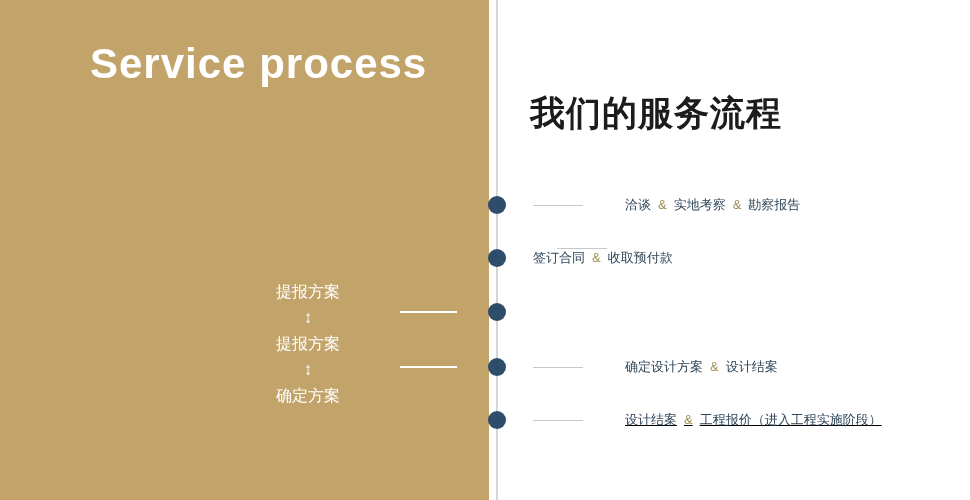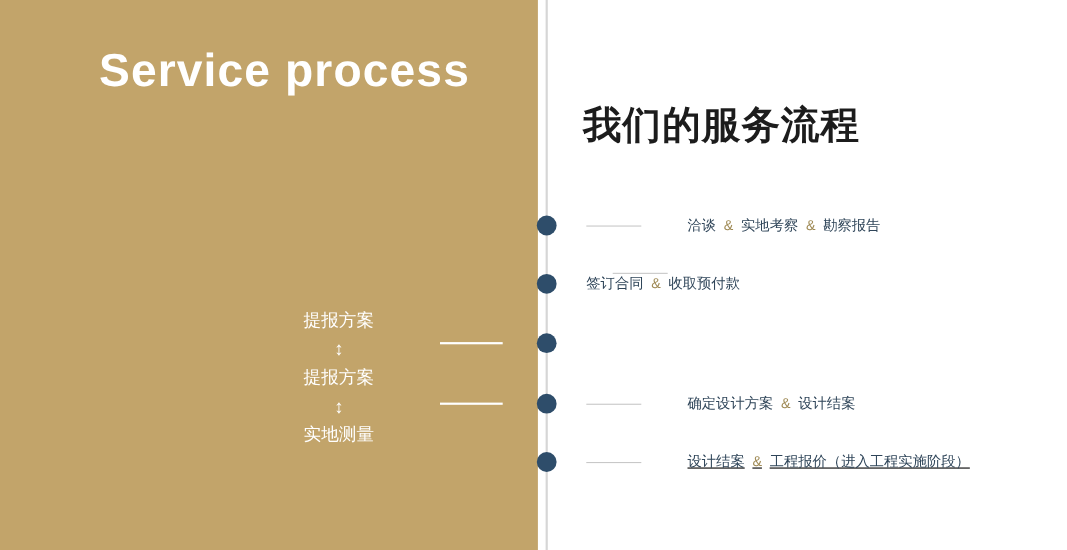--- a/index.html
+++ b/index.html
@@ -104,21 +104,21 @@
 <div class="canvas">
 
   <div class="left-panel">
     <div class="service-title">Service process</div>
 
     <div class="steps-stack">
       <span class="step">提报方案</span>
       <span class="arrow">↕</span>
       <span class="step">提报方案</span>
       <span class="arrow">↕</span>
-      <span class="step">实地测量</span>
+      <span class="step">确定方案</span>
     </div>
 
     <div class="connector-line" style="top:311px;"></div>
     <div class="connector-line" style="top:366px;"></div>
   </div>
 
   <div class="divider-line"></div>
 
   <div class="timeline-node" style="top:196px;"></div>
   <div class="timeline-node" style="top:249px;"></div>

